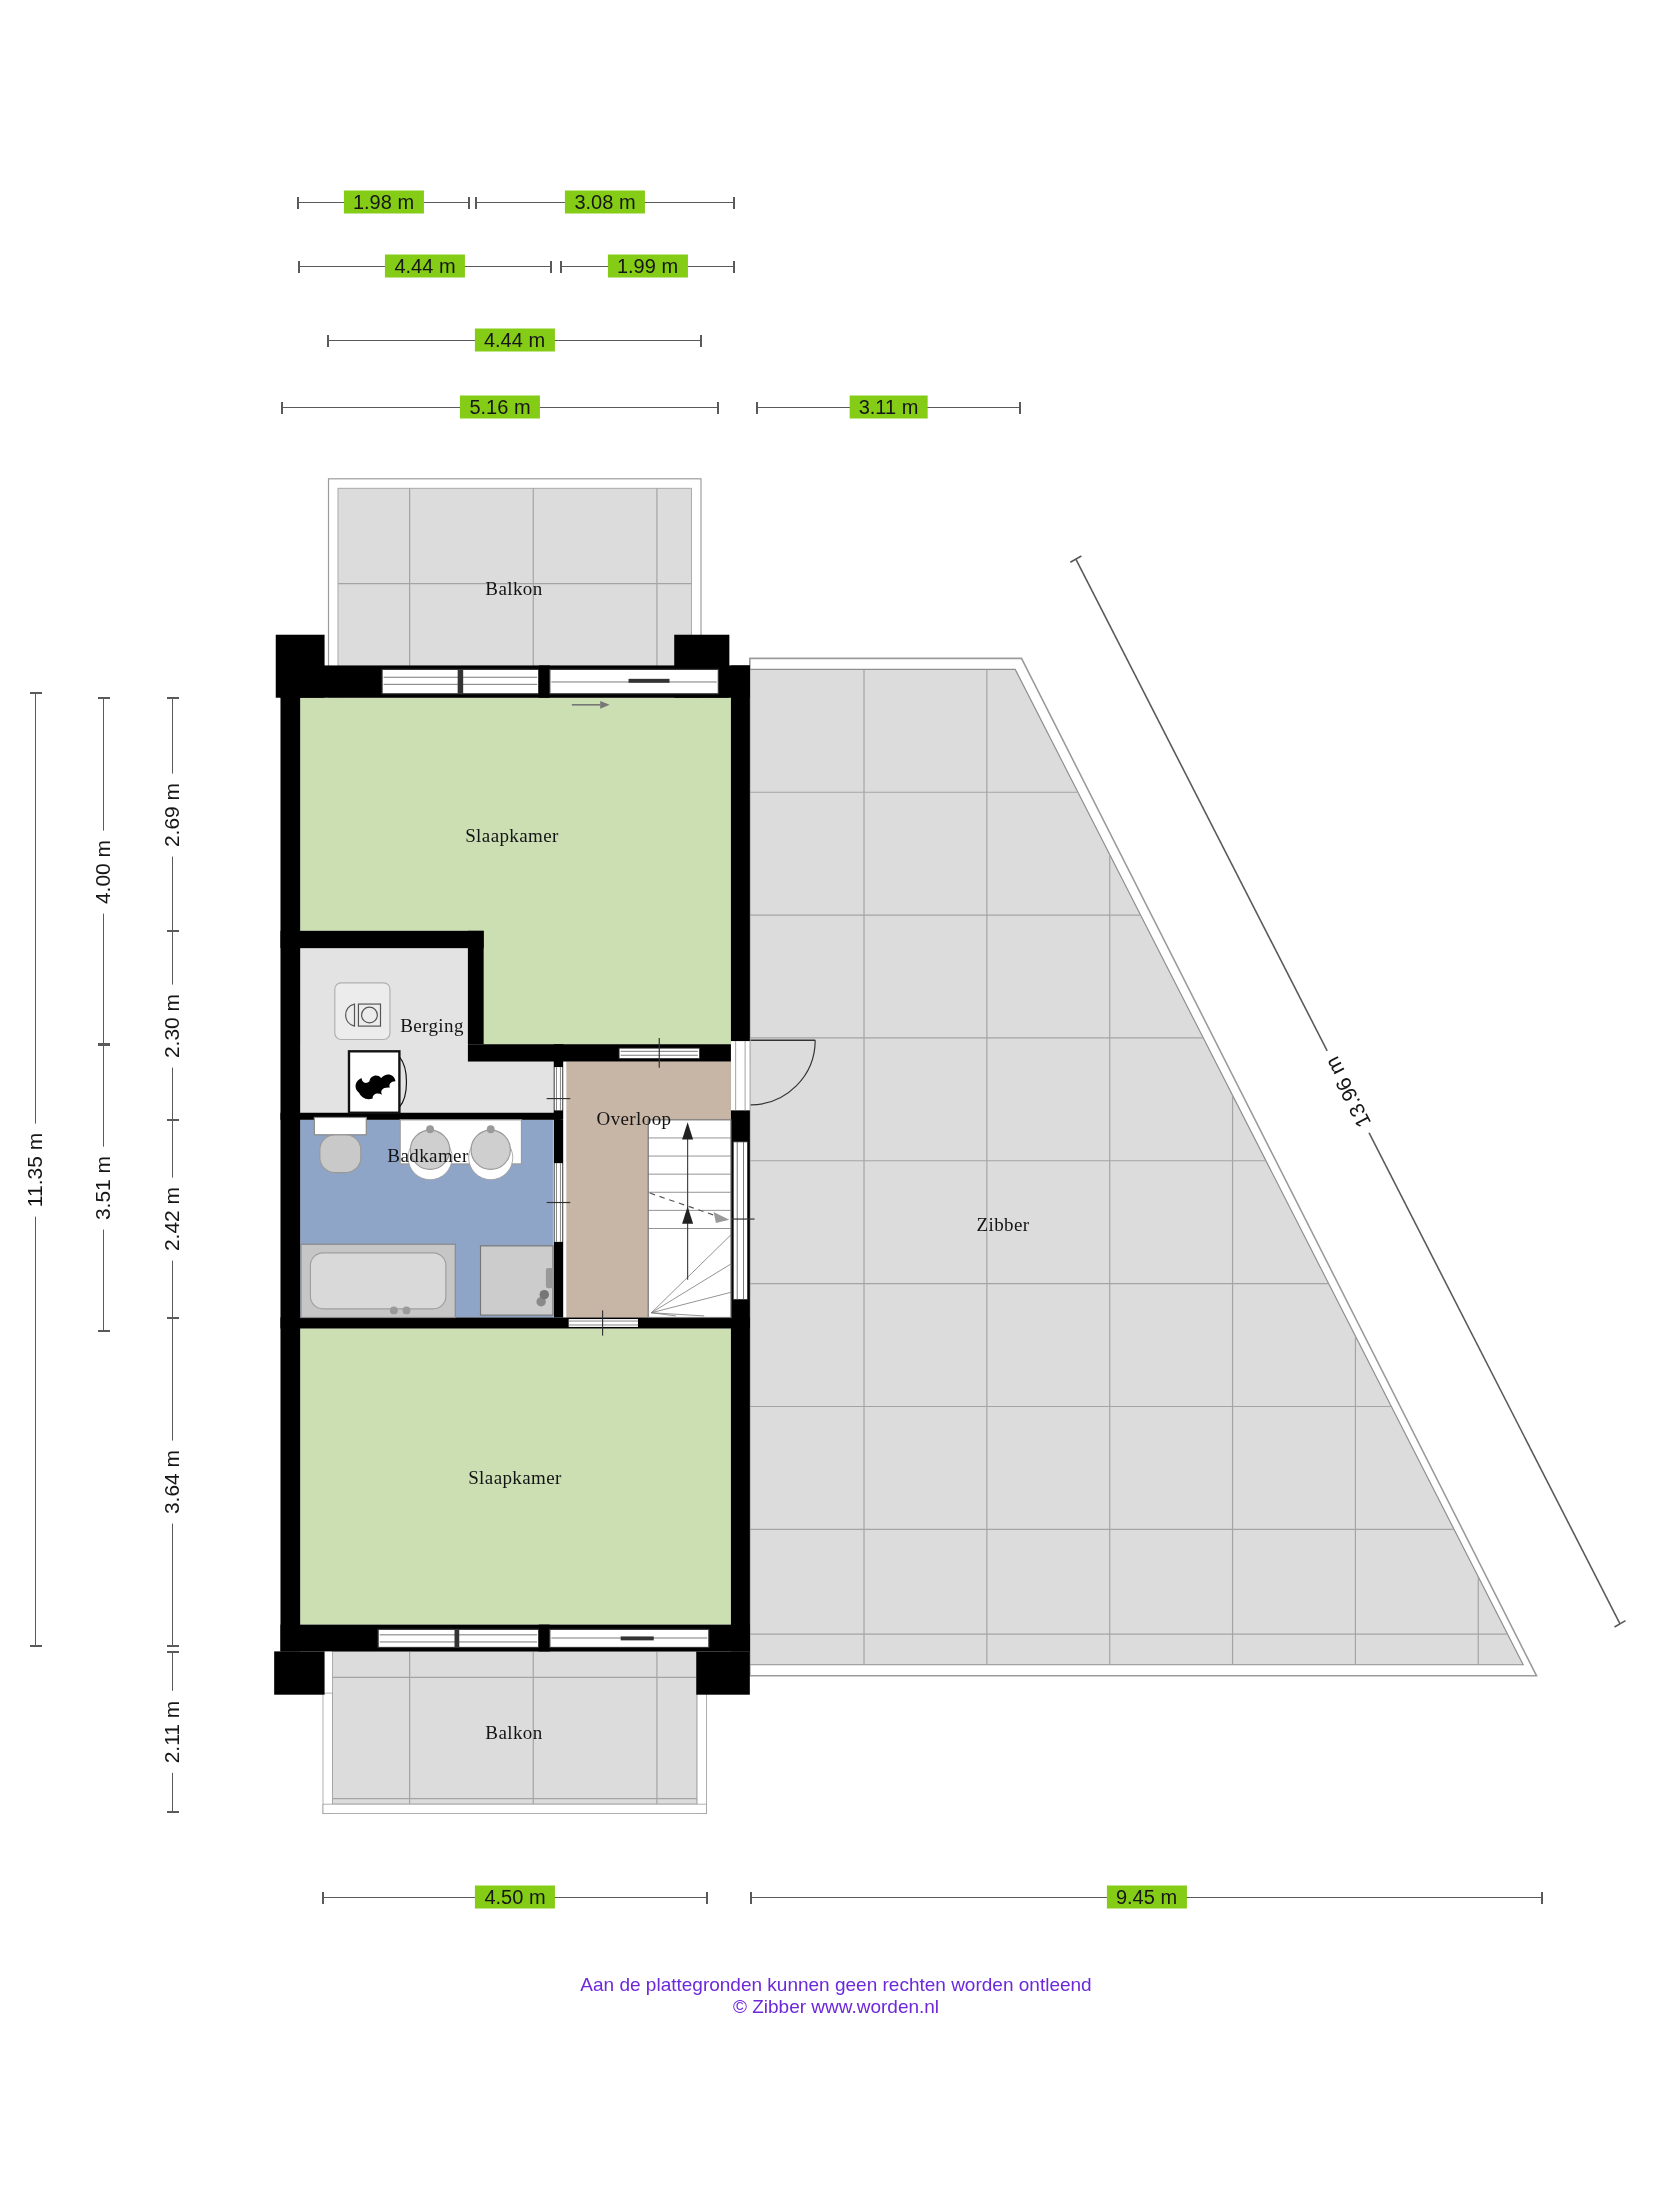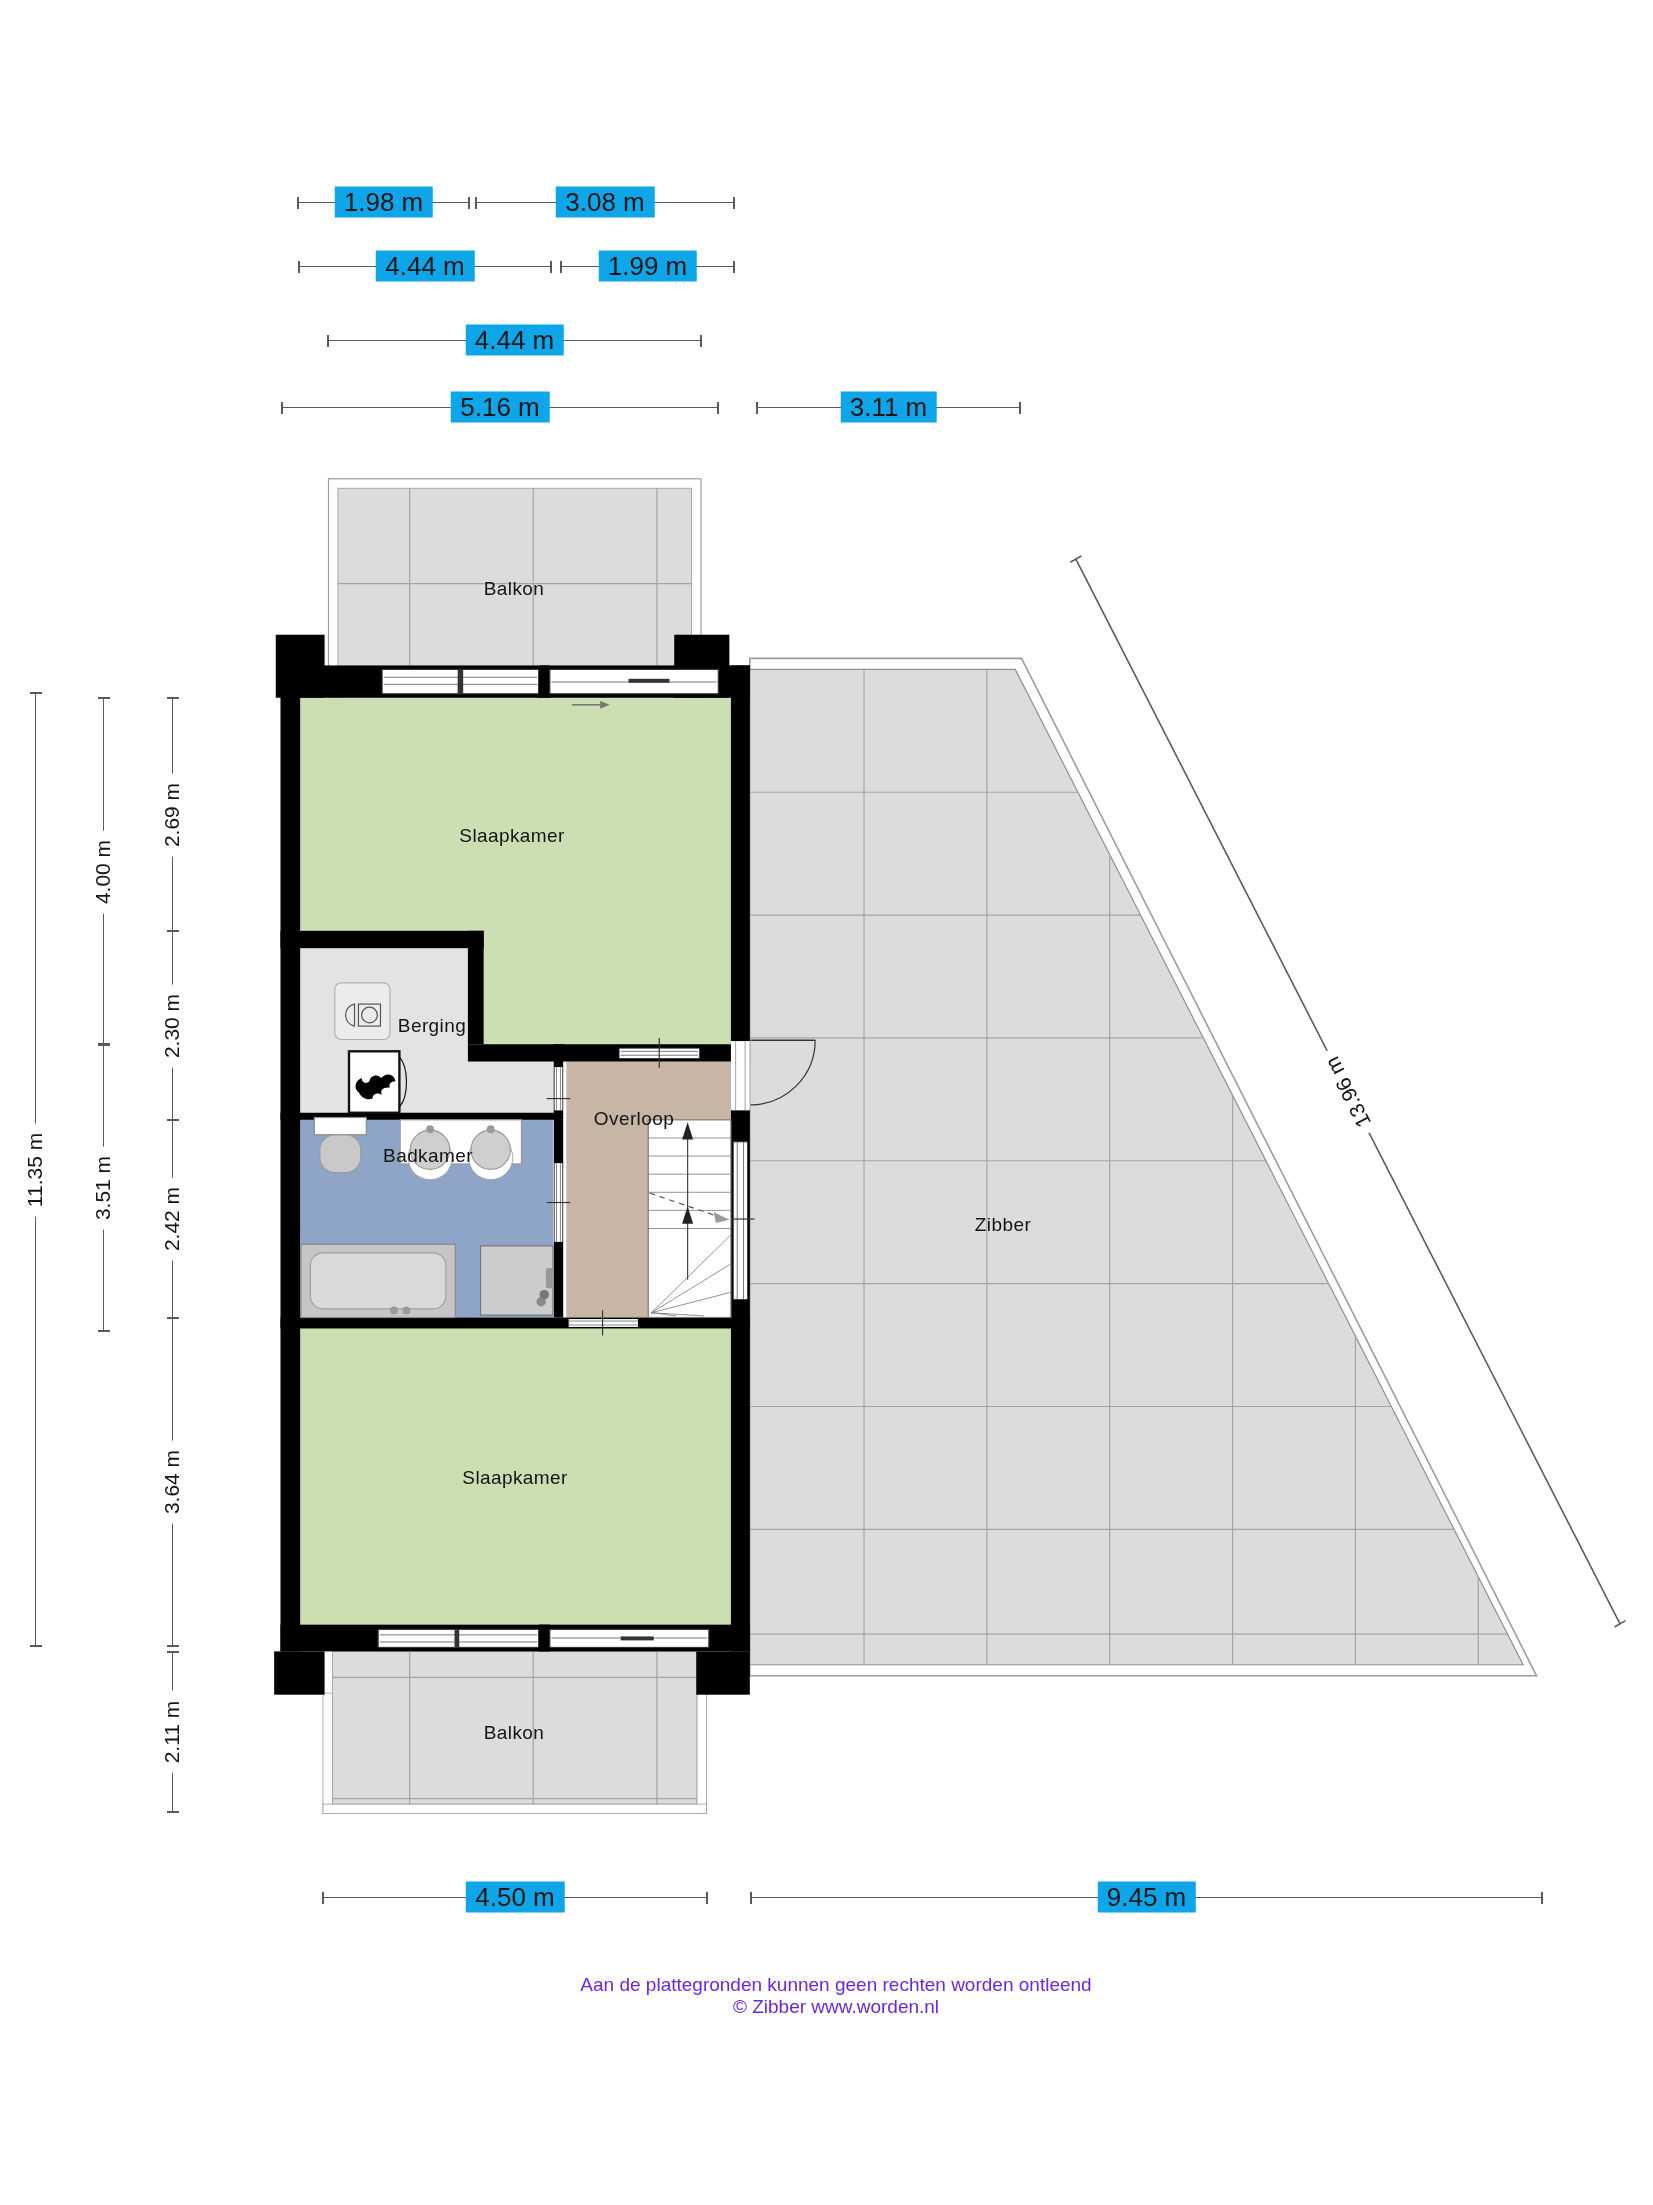--- a/index.html
+++ b/index.html
@@ -1,27 +1,27 @@
 <!DOCTYPE html>
 <html style="font-size:12.6px"><head>
 <meta charset="utf-8">
 <style>
   html,body{margin:0;padding:0;background:#fff;}
   #canvas{position:relative;width:1654px;height:2205px;background:#ffffff;overflow:hidden;
           font-family:"Liberation Sans", sans-serif;}
   svg{position:absolute;left:0;top:0;}
   
   .room-label{position:absolute;transform:translate(-50%,-50%);font-size:19px;color:#141414;
-              white-space:nowrap;letter-spacing:0.4px;}
+              white-space:nowrap;letter-spacing:0.4px;font-family:Liberation Serif, serif;}
   
   .dimh{position:absolute;height:0;border-top:1.6px solid #5a5a5a;}
   .dimh .tick{position:absolute;top:-6.3px;width:1.6px;height:12.6px;background:#5a5a5a;}
   .dimh .tick.l{left:-0.8px;} .dimh .tick.r{right:-0.8px;}
   .dimh .lab{position:absolute;left:50%;top:-0.8px;transform:translate(-50%,-50%);
-             background:#0ea5e9;padding:0 9.5px;font-size:26px;color:#161616;white-space:nowrap;}
+             background:#84cc16;padding:0 9.5px;font-size:20px;color:#161616;white-space:nowrap;}
   
   .dimv{position:absolute;width:0;border-left:1.6px solid #5a5a5a;}
   .dimv .tick{position:absolute;left:-6.3px;width:12.6px;height:1.6px;background:#5a5a5a;}
   .dimv .tick.t{top:-0.8px;} .dimv .tick.b{bottom:-0.8px;}
   .dimv .lab{position:absolute;top:50%;left:-0.8px;transform:translate(-50%,-50%) rotate(-90deg);
              background:#fff;padding:0 9.5px;font-size:21px;color:#161616;white-space:nowrap;}
   
   .dimd-lab{position:absolute;transform:translate(-50%,-50%) rotate(-117deg);background:#fff;
             padding:0 7.9px;font-size:21px;color:#161616;white-space:nowrap;}
   .footer{position:absolute;transform:translate(-50%,-50%);font-size:19px;color:#6d28d9;white-space:nowrap;}

